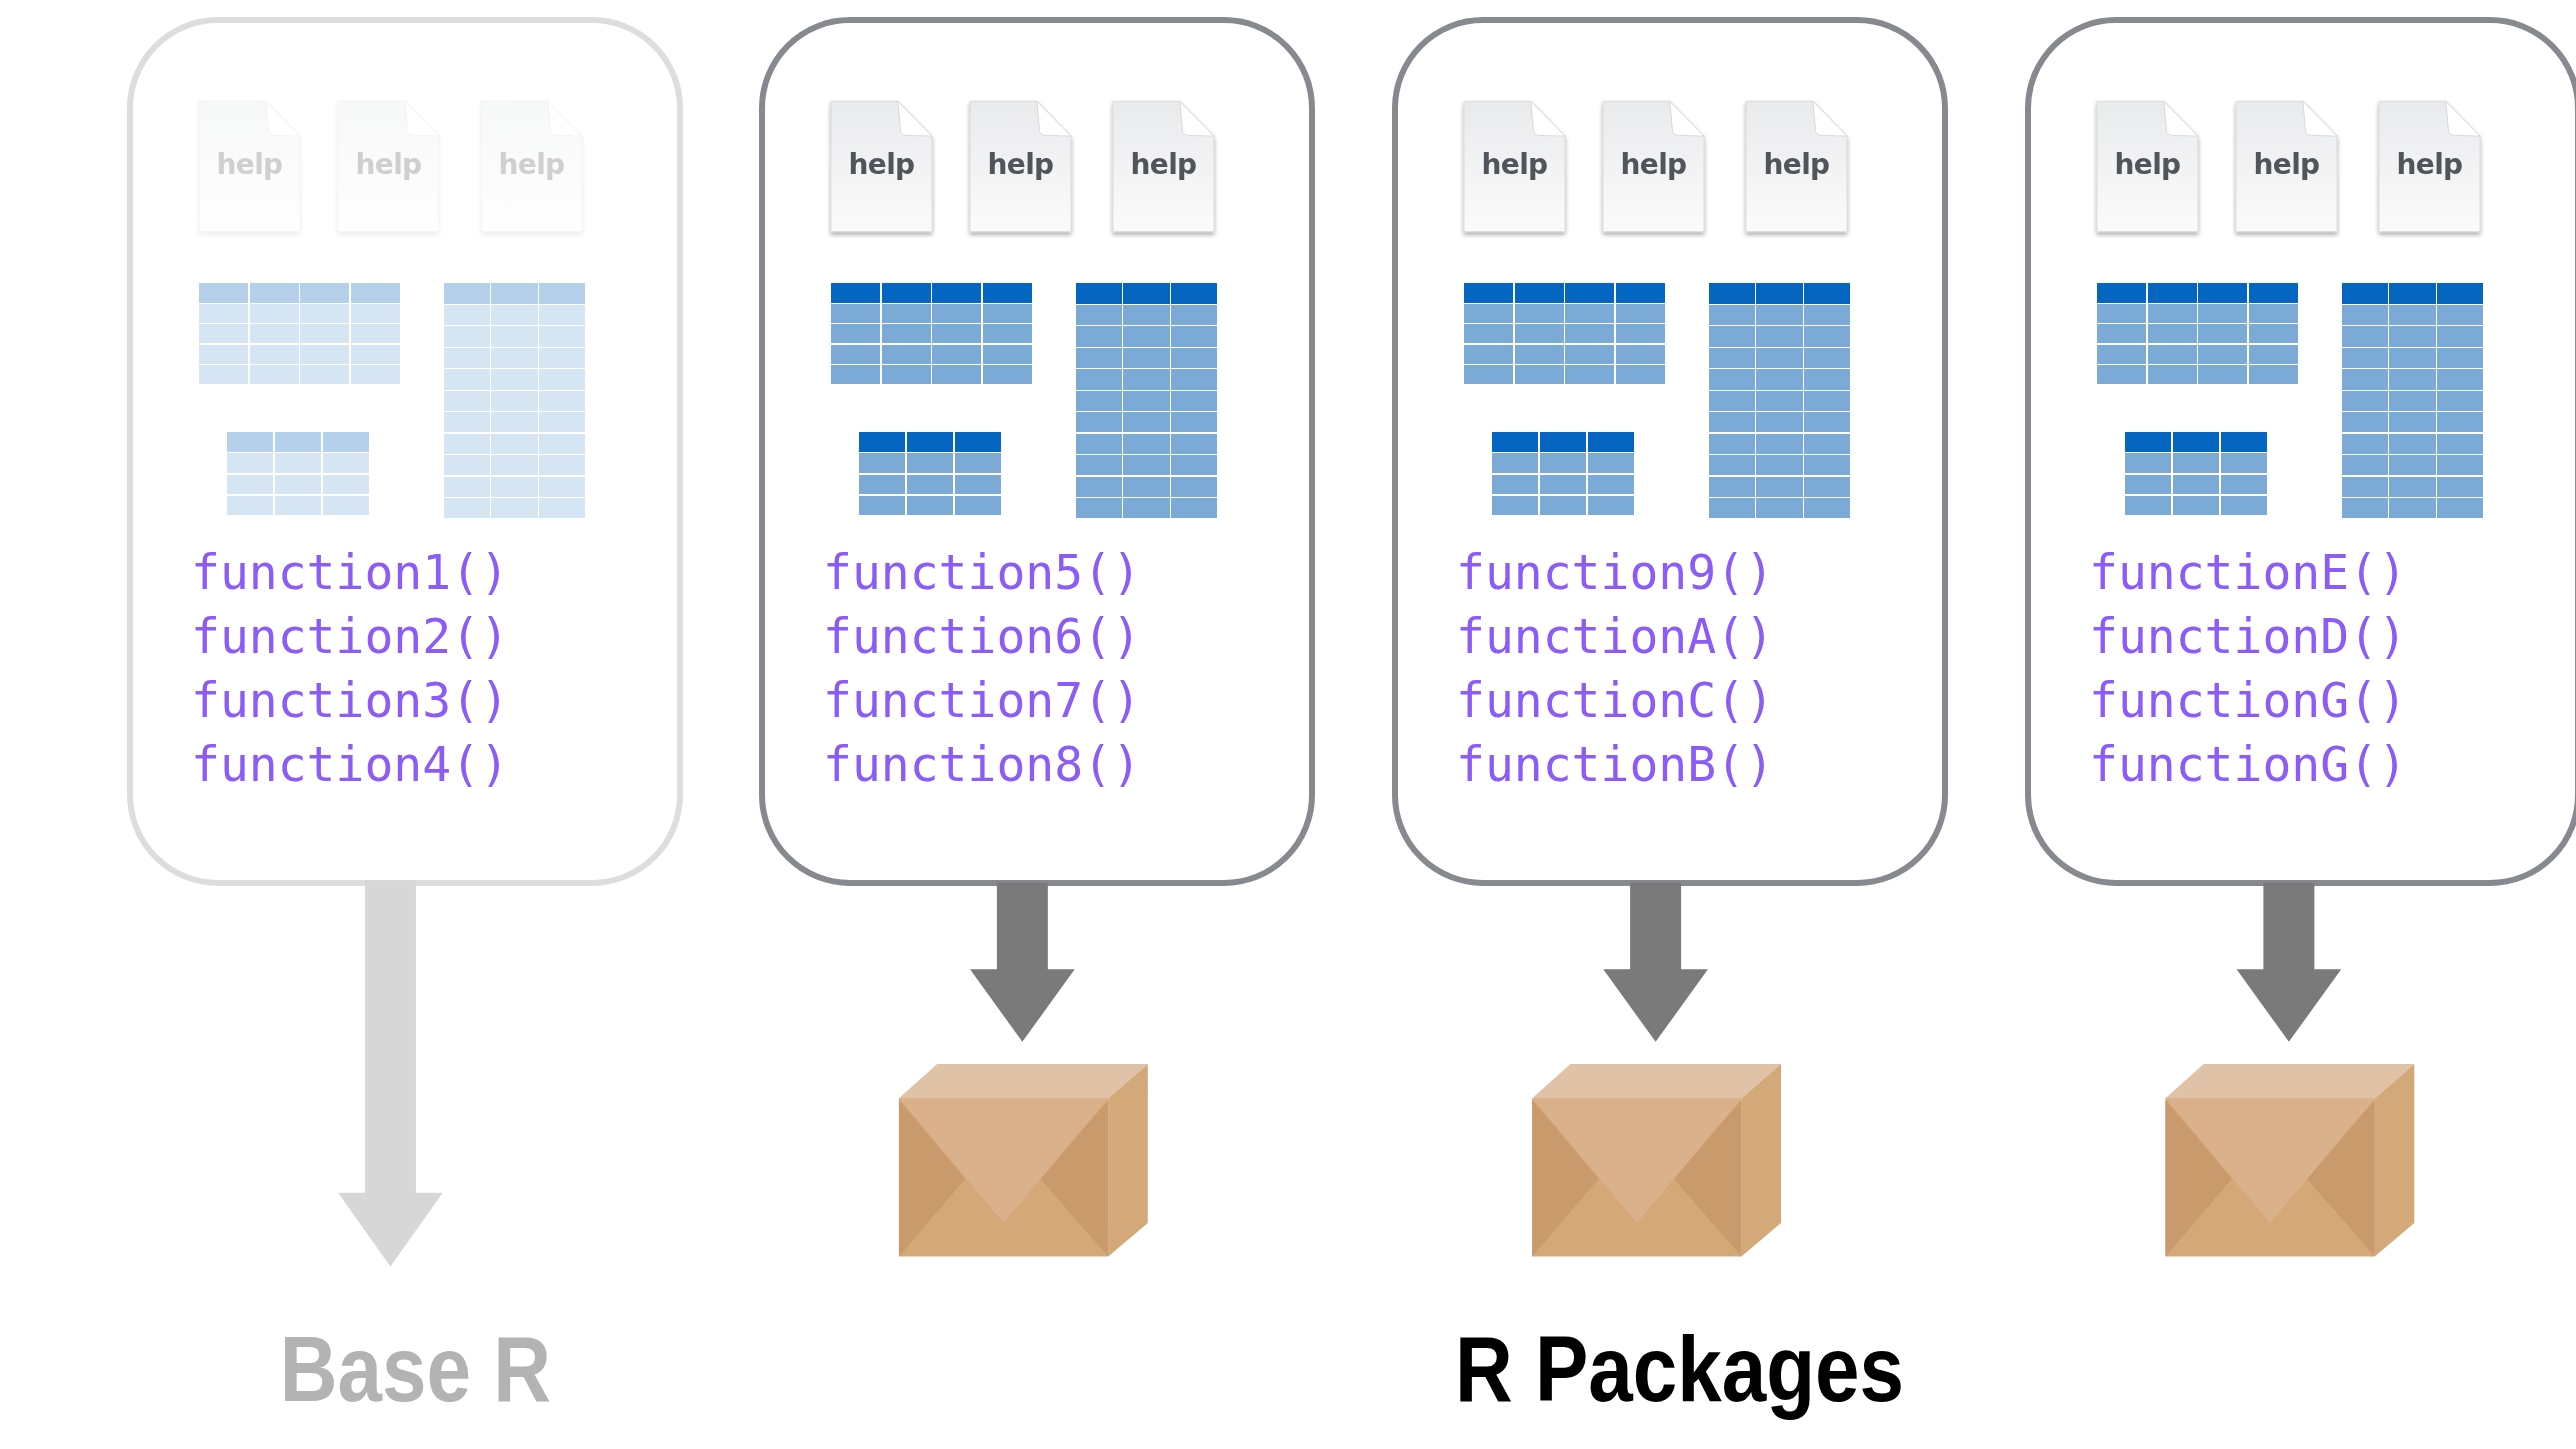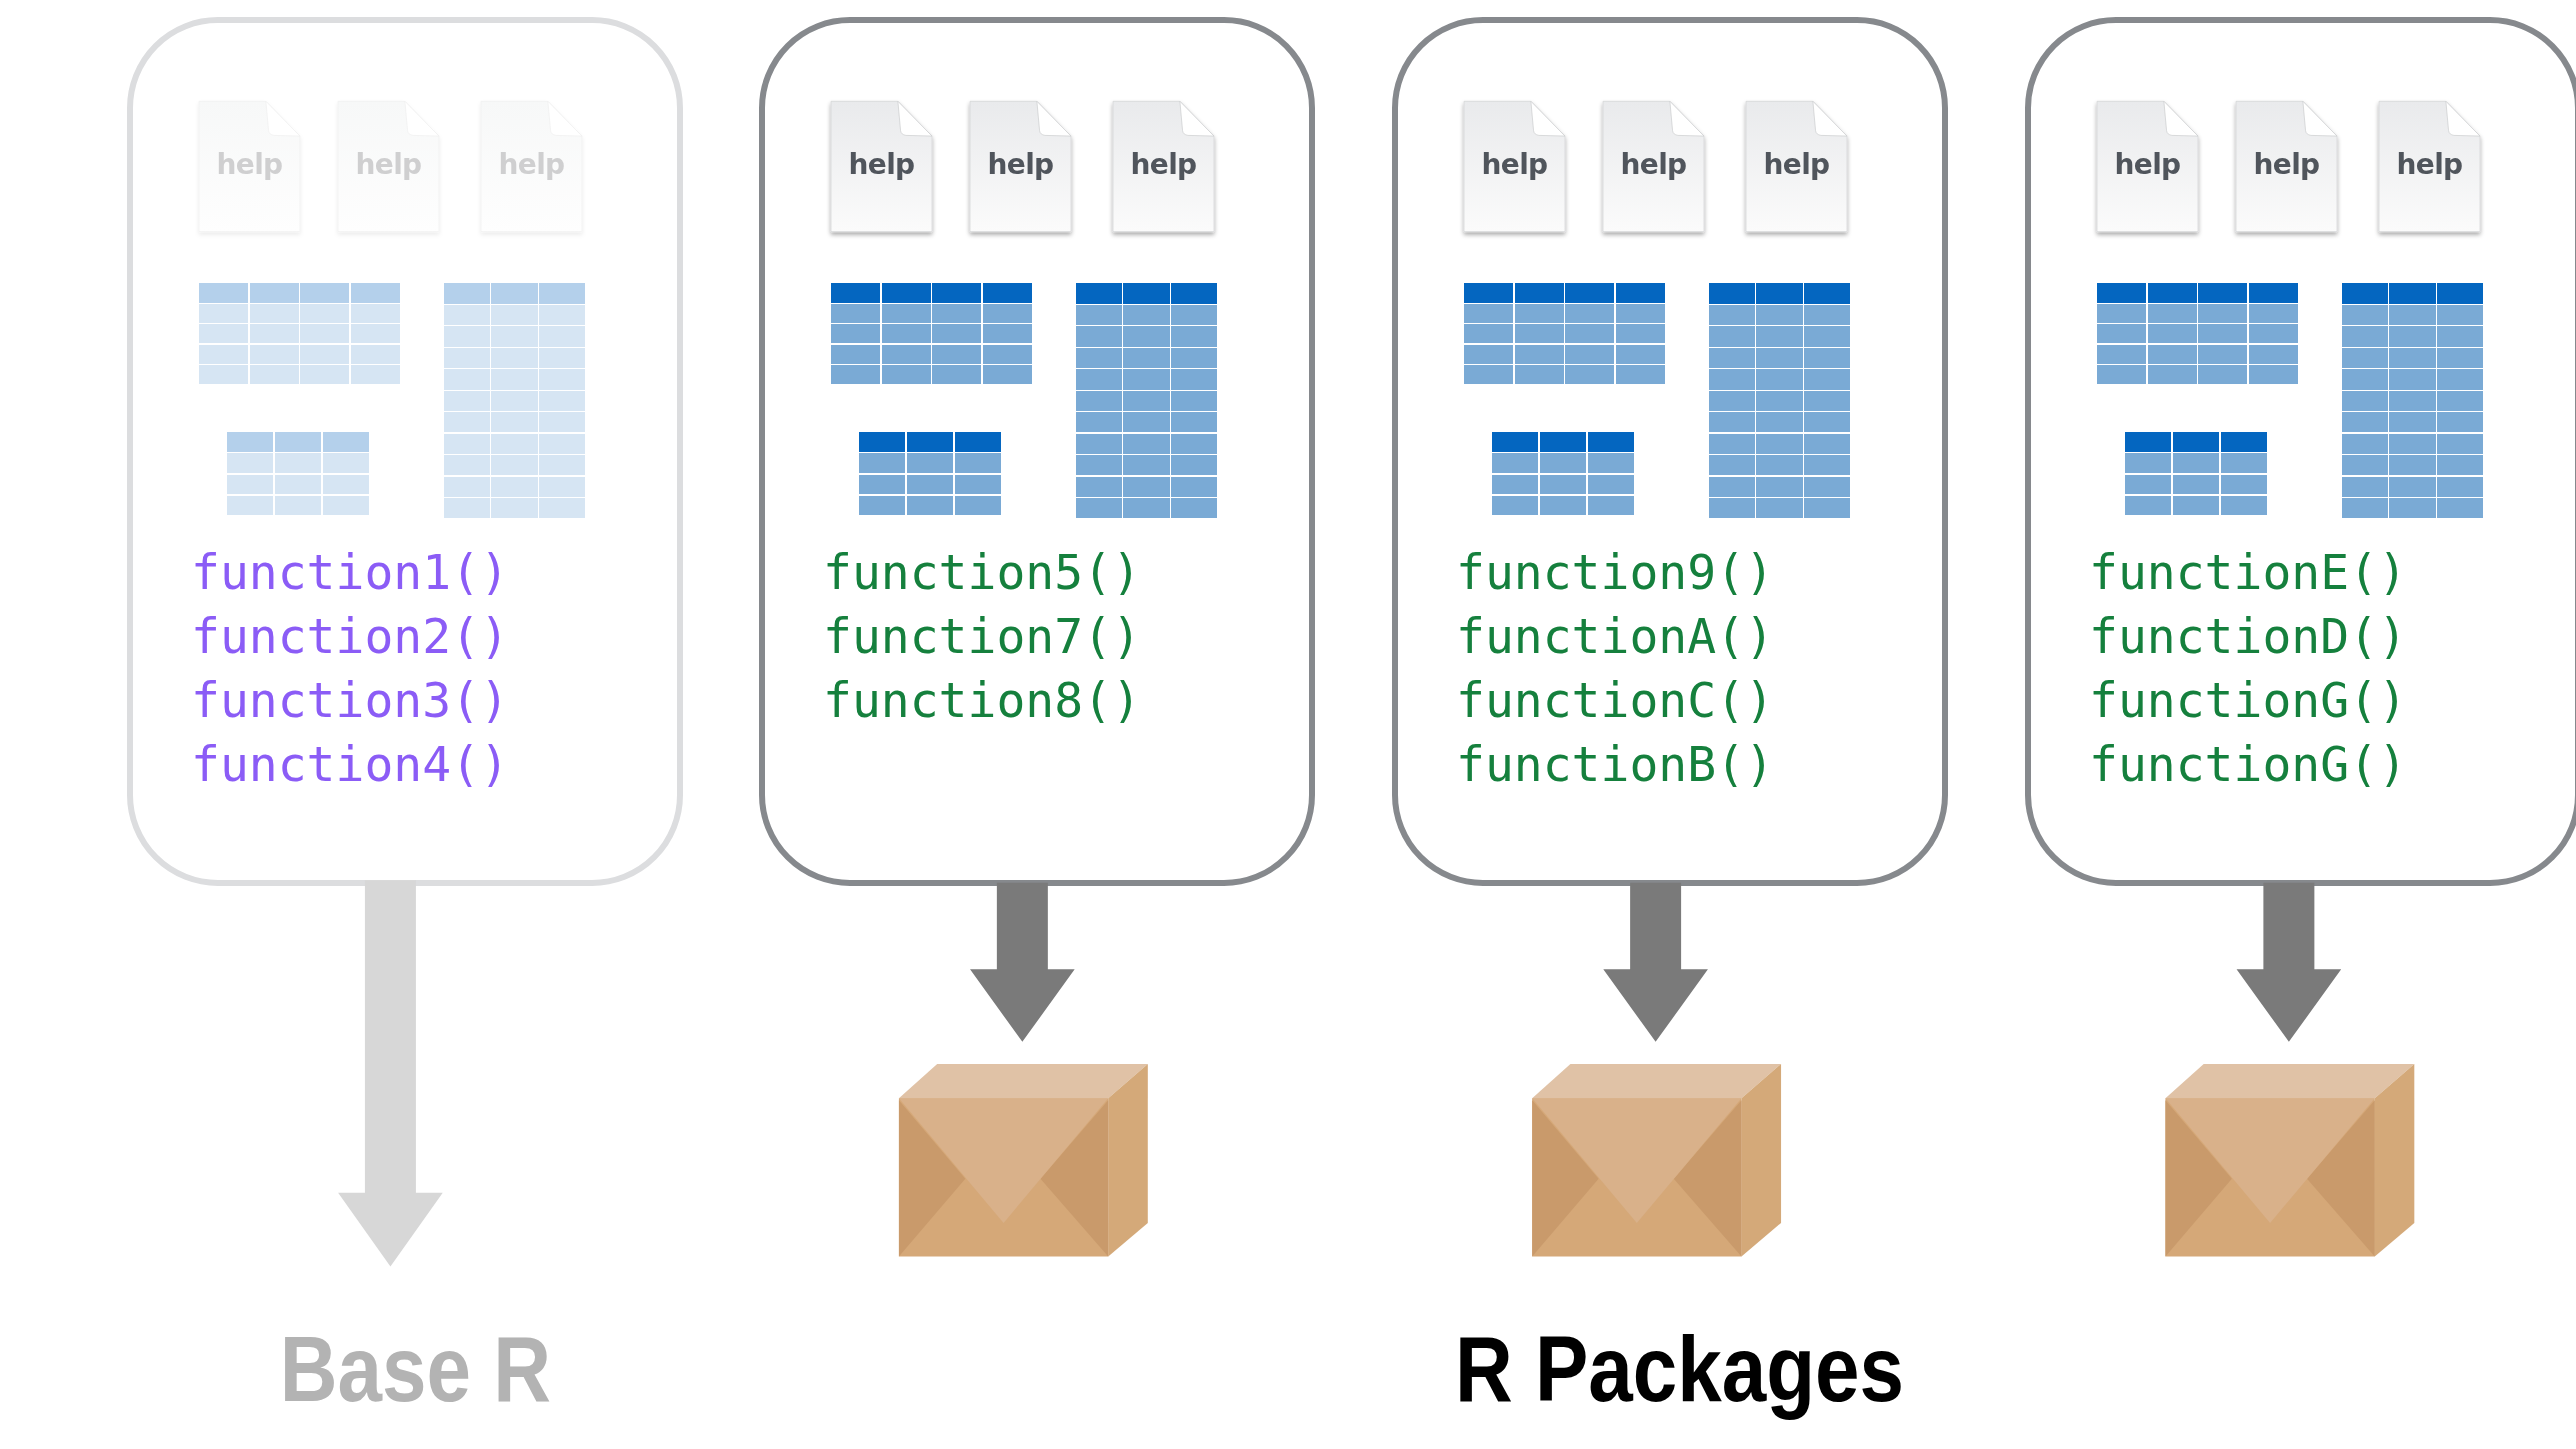--- a/index.html
+++ b/index.html
@@ -8,21 +8,21 @@
   .panel.faded { border-color:#dcdddf; }
   .doc { position:absolute; top:78px; width:101px; height:131px; }
   .doc svg { position:absolute; left:0; top:0; overflow:visible; }
   .doc .help-label { position:absolute; left:0; right:0; top:47px; text-align:center; font-family:"DejaVu Sans", sans-serif; font-weight:bold; font-size:28px; letter-spacing:-0.7px; color:#50555c; }
   .panel.faded .doc .help-label { color:#cfcfd0; }
   .tbl { position:absolute; display:grid; gap:1.3px; background:#ffffff; }
   .tbl .cell { background:#7aaad5; }
   .tbl .cell.head { background:#0466c0; }
   .panel.faded .tbl .cell { background:#d6e5f3; }
   .panel.faded .tbl .cell.head { background:#b4d0eb; }
-  .funcs { position:absolute; left:58px; top:517px; font-family:"DejaVu Sans Mono", monospace; font-size:48px; line-height:64px; color:#15803d; white-space:pre; }
+  .funcs { position:absolute; left:58px; top:517px; font-family:"DejaVu Sans Mono", monospace; font-size:48px; line-height:64px; color:#8b5cf6; white-space:pre; }
   .panel.faded .funcs { color:#8b5cf6; }
   .funcs div { height:64px; }
   .arrow { position:absolute; overflow:visible; }
   .caption { position:absolute; top:1316px; font-family:"Liberation Sans", sans-serif; font-weight:bold; font-size:93px; line-height:107px; white-space:nowrap; transform-origin:center; }
   .caption.base { color:#b3b3b3; }
   .caption.pkgs { color:#000000; }
 </style>
 </head>
 <body>
 
@@ -265,21 +265,21 @@
         <div class="cell"></div>
         <div class="cell"></div>
         <div class="cell"></div>
         <div class="cell"></div>
         <div class="cell"></div>
         <div class="cell"></div>
         <div class="cell"></div>
         <div class="cell"></div>
         <div class="cell"></div>
       </div>
-      <div class="funcs"><div>function5()</div><div>function7()</div><div>function8()</div></div>
+      <div class="funcs"><div>function5()</div><div>function6()</div><div>function7()</div><div>function8()</div></div>
     </div>
     <svg class="arrow" width="2576" height="1449" style="left: 0px; top: 0px; pointer-events: none;" viewBox="0 0 3840 2160">
       <polygon points="1486,1316 1562,1316 1562,1445 1602,1445 1524,1553 1446,1445 1486,1445" fill="#7a7a7a"></polygon>
       <g>
         <polygon points="1397,1586 1711,1586 1652,1637 1340,1637" fill="#e0c2a6"></polygon>
         <polygon points="1652,1637 1711,1586 1711,1823 1652,1873" fill="#d4a979"></polygon>
         <polygon points="1340,1637 1652,1637 1652,1873 1340,1873" fill="#d5a878"></polygon>
         <polygon points="1340,1640 1439,1757 1340,1873" fill="#c99a6b"></polygon>
         <polygon points="1652,1640 1551,1757 1652,1873" fill="#c99a6b"></polygon>
         <polygon points="1340,1637 1652,1637 1496,1823" fill="#d9b18a"></polygon>

